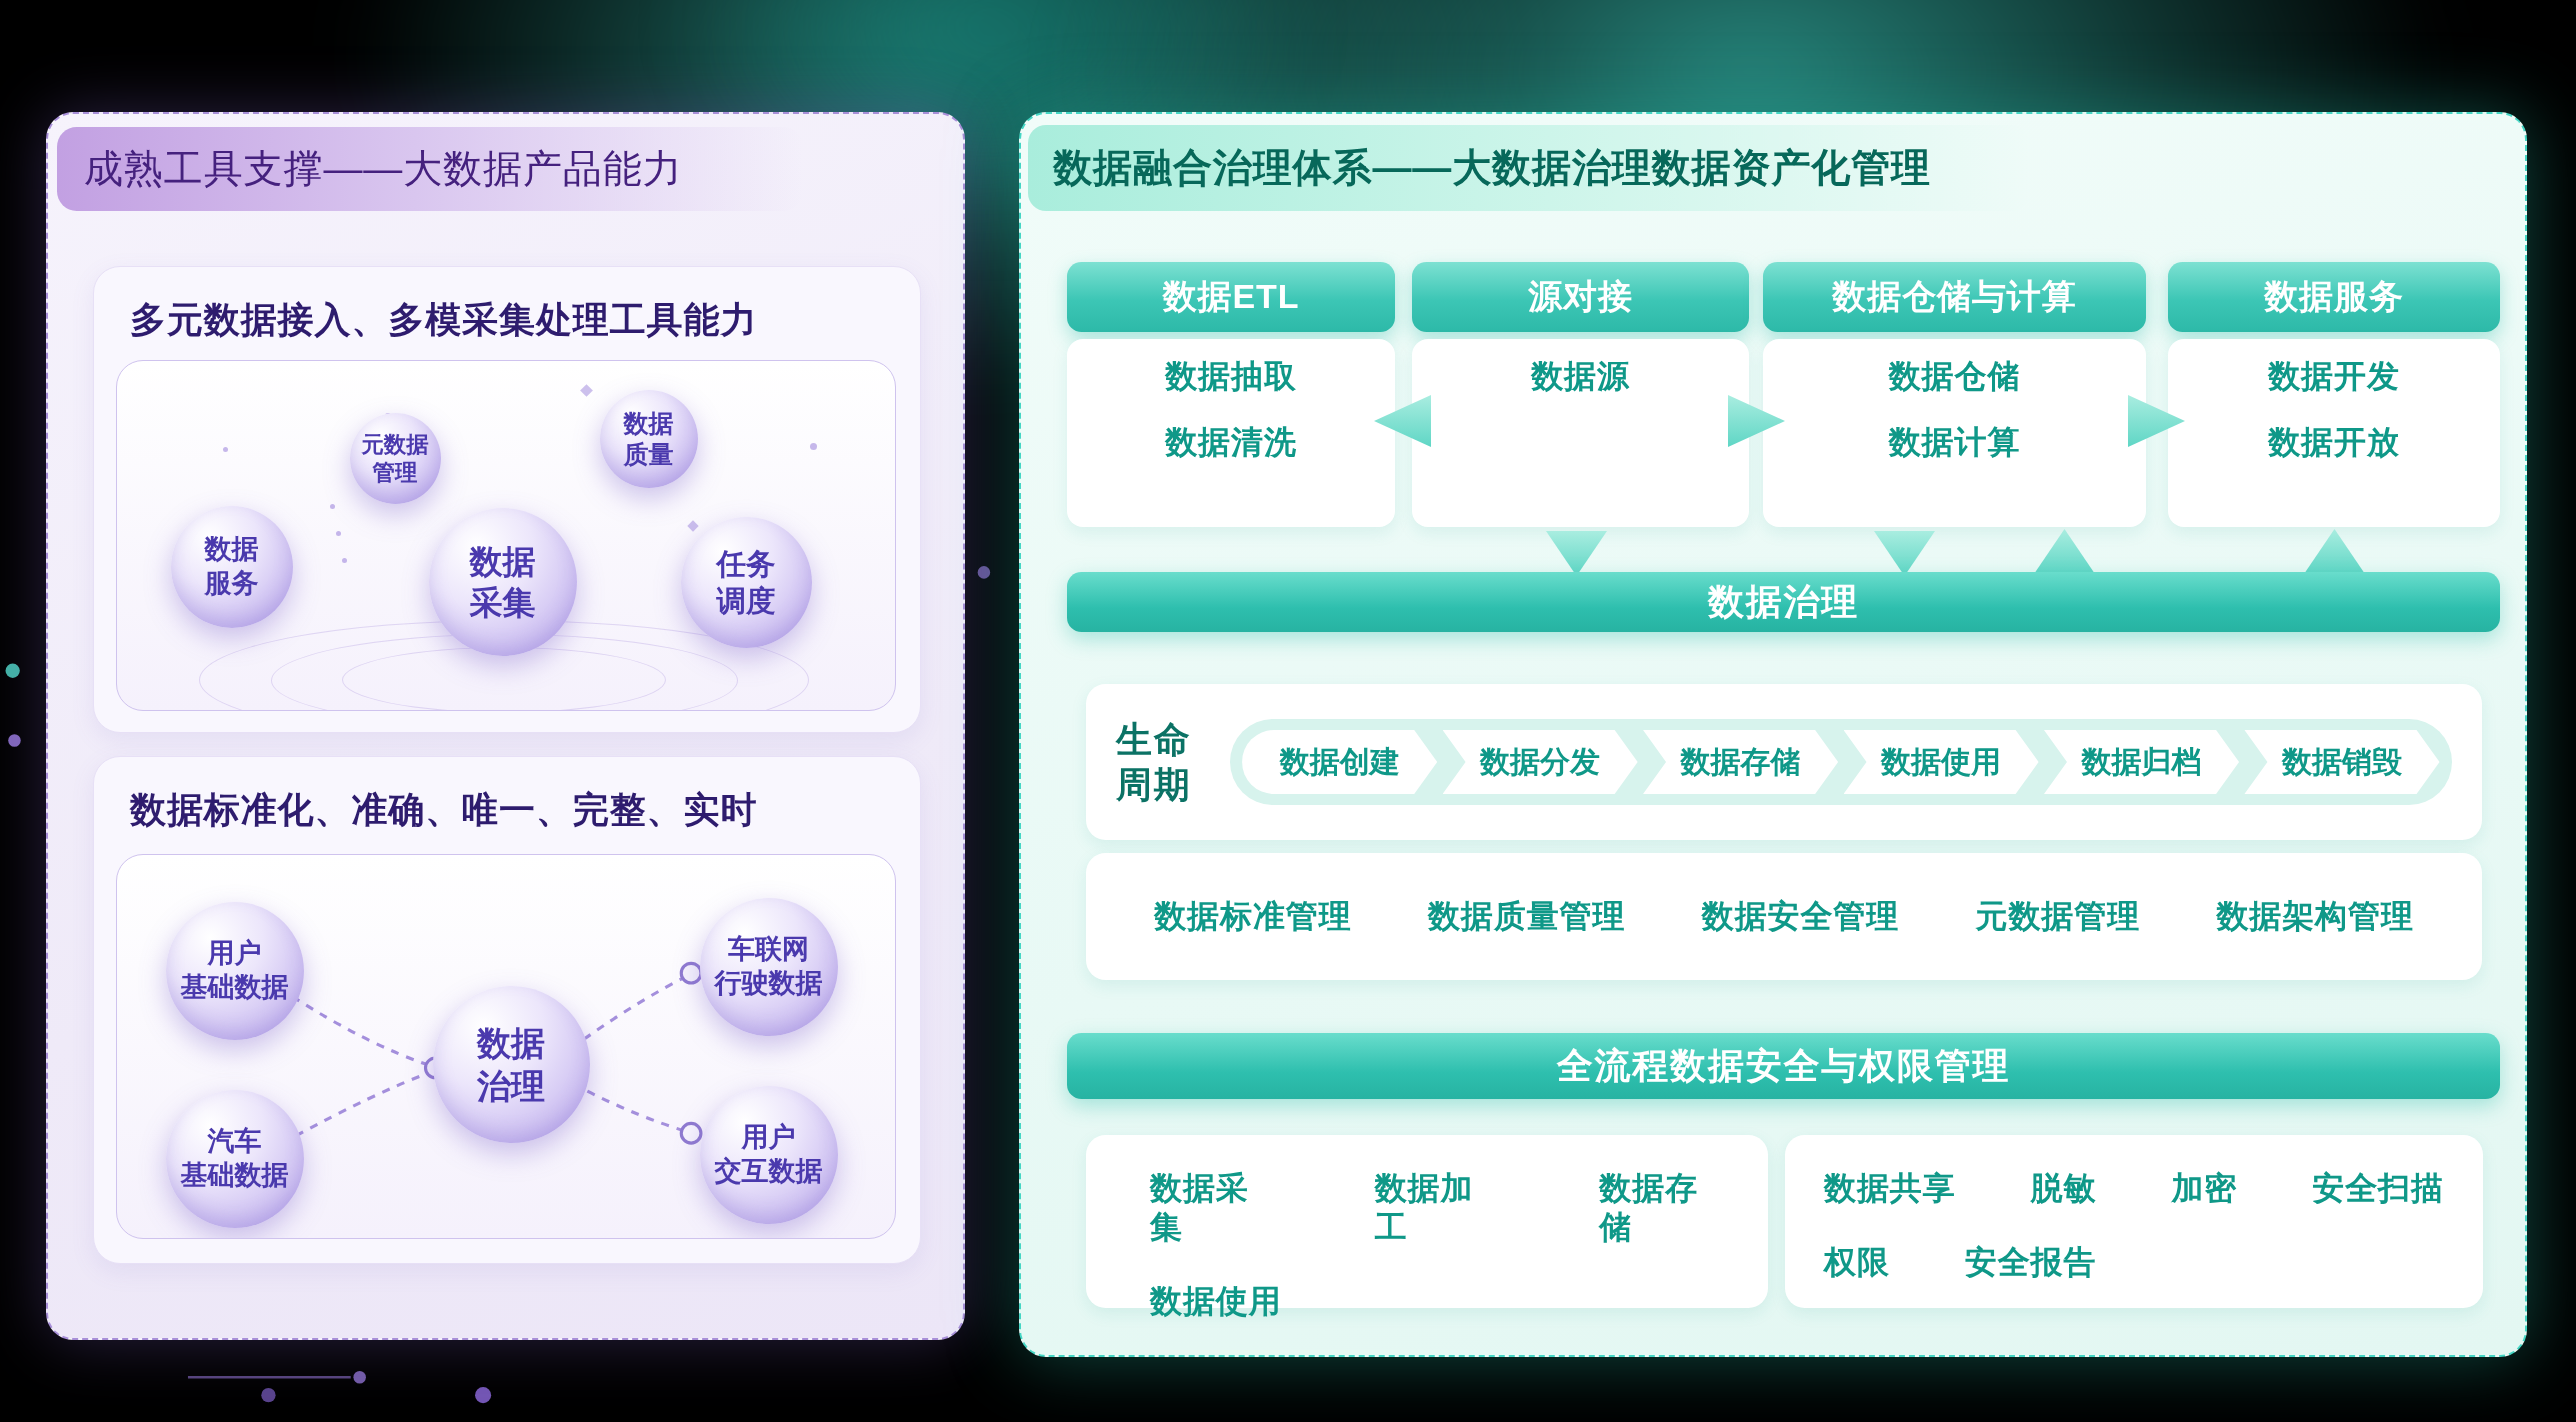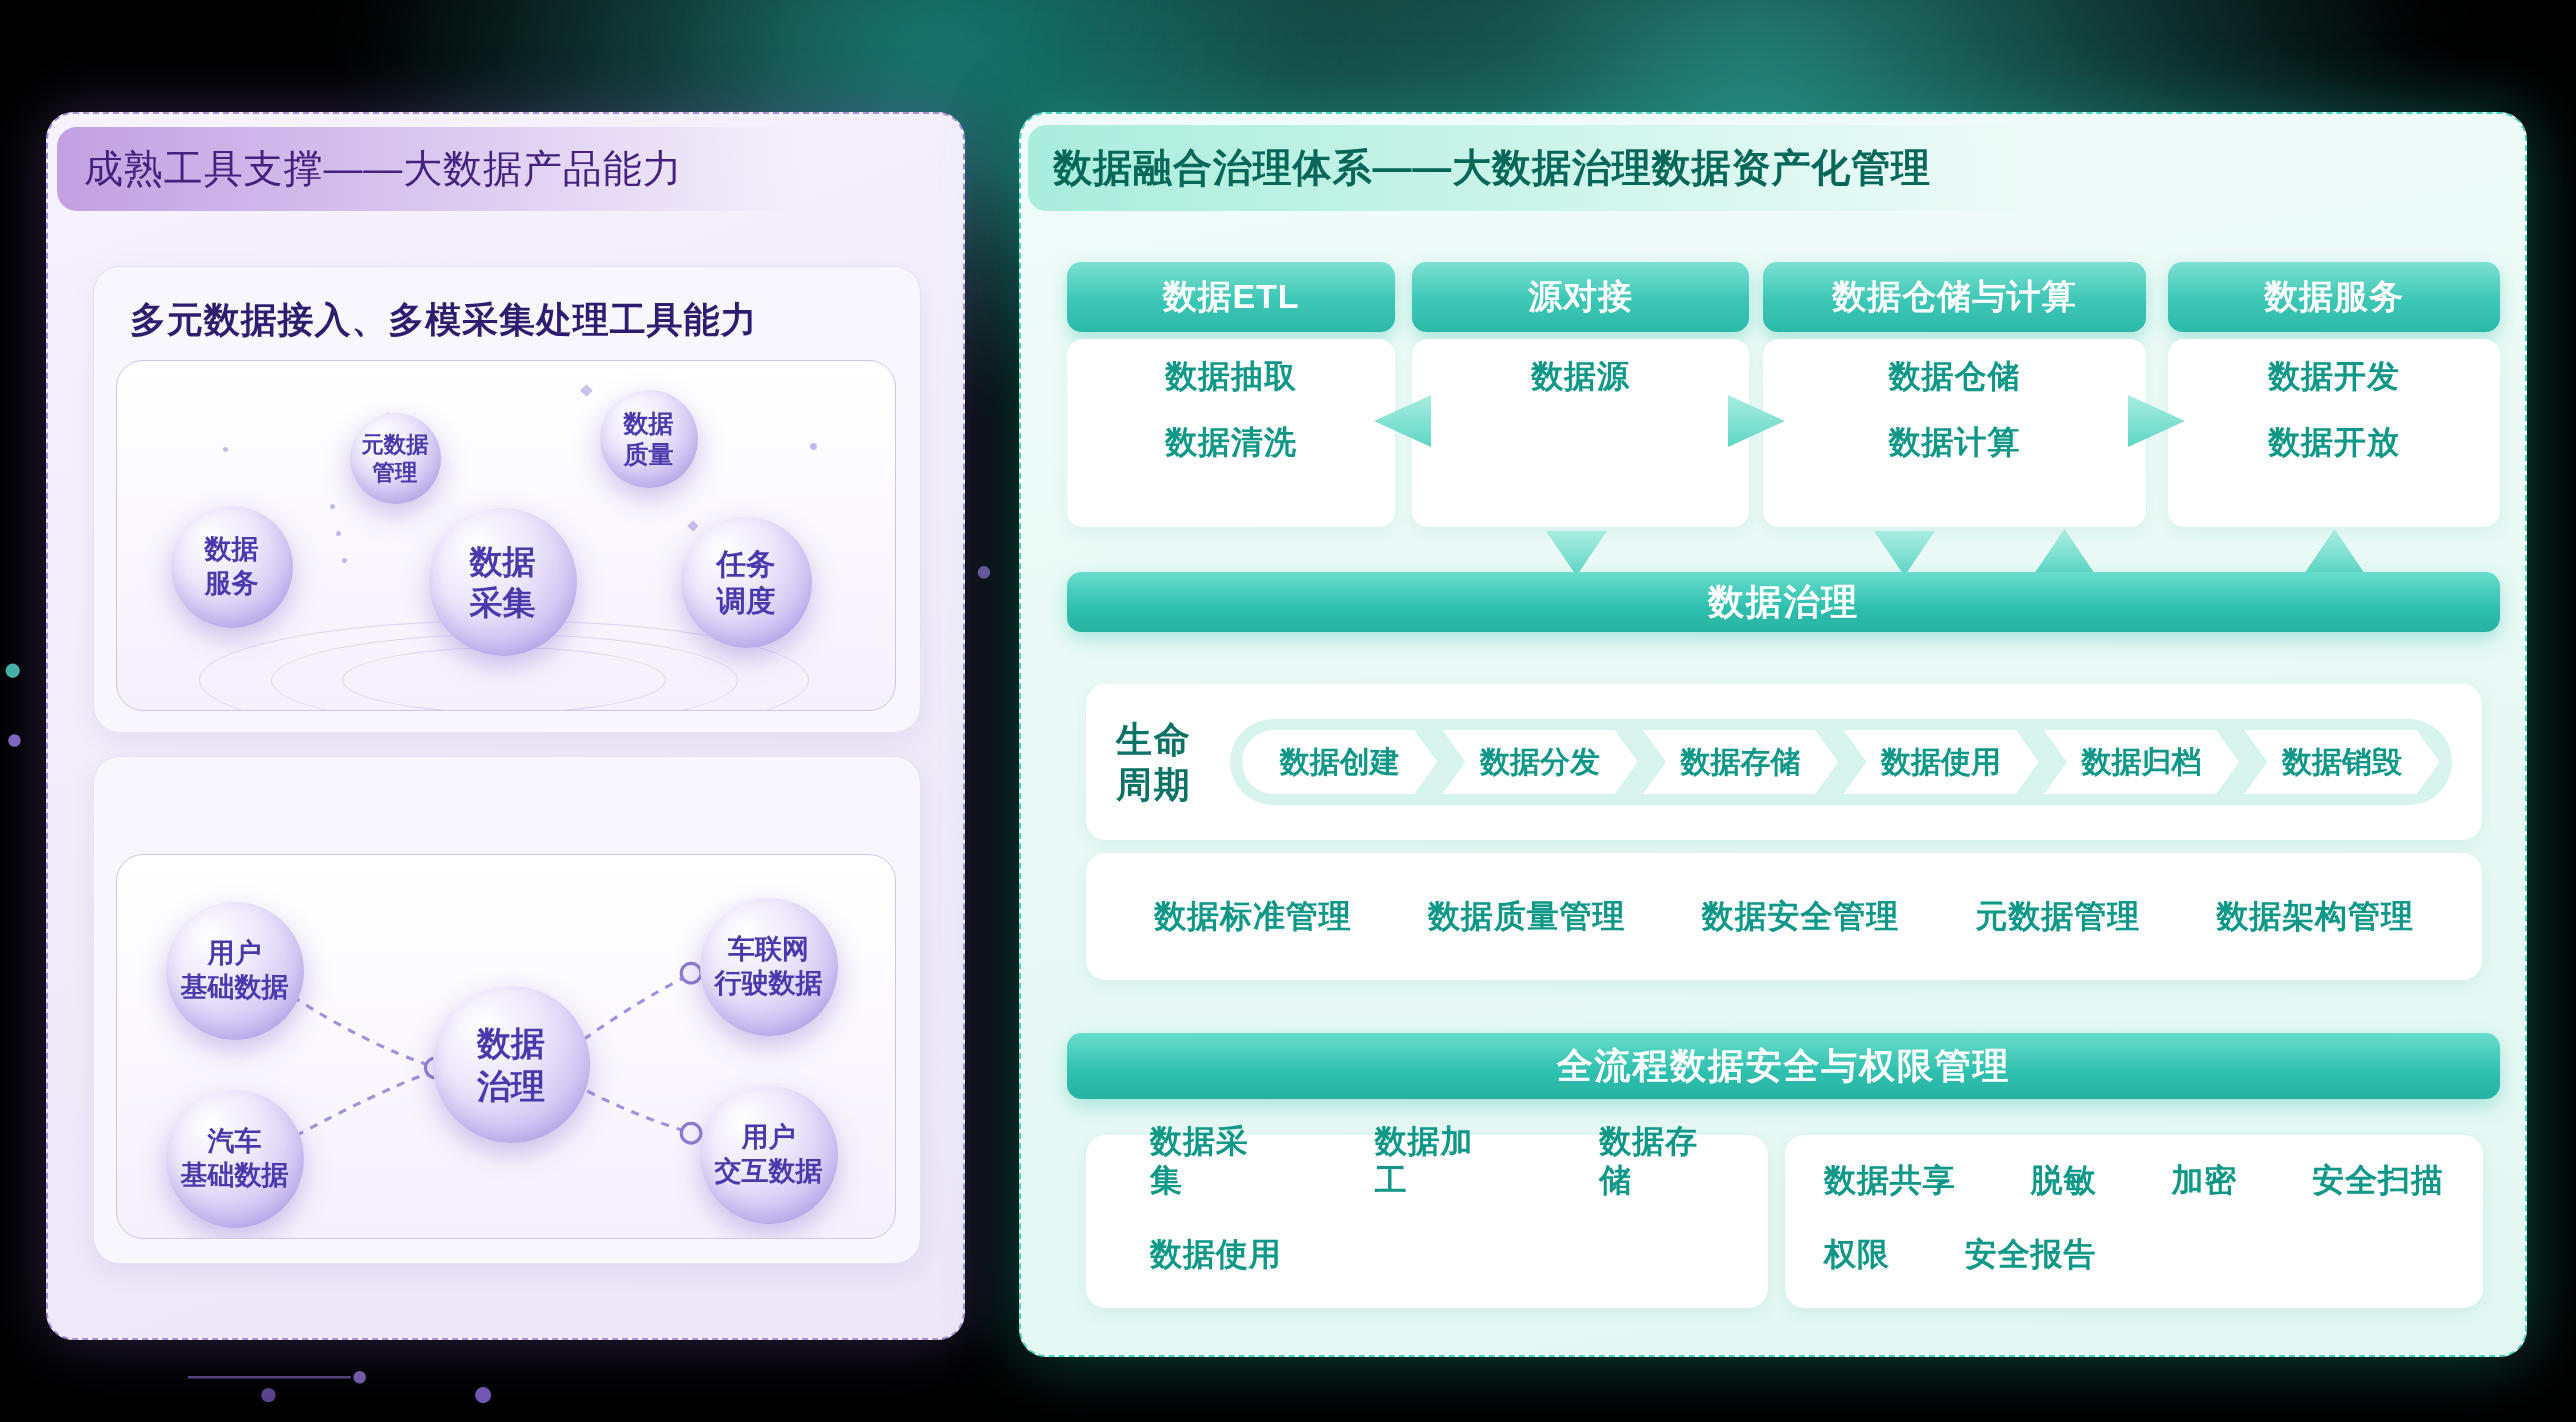--- a/index.html
+++ b/index.html
@@ -85,21 +85,21 @@
   .arr-down {width:61px;height:45px;clip-path:polygon(0 0,100% 0,50% 100%);}
   .arr-up   {width:61px;height:45px;clip-path:polygon(50% 0,100% 100%,0 100%);}
   .teal-bar{
     position:absolute;left:46px;width:1433px;border-radius:14.3px;
     background:linear-gradient(180deg,#69ddcc 0%,#2ebfae 60%,#27b3a2 100%);
     color:#fff;font-weight:700;display:flex;align-items:center;justify-content:center;
     box-shadow:0 7.2px 19.7px rgba(40,190,170,.35);letter-spacing:1.8px;
   }
   .bar-govern{top:458px;height:60px;font-size:36px;}
   .bar-security{top:919px;height:66px;font-size:36px;}
-  .rp-card{position:absolute;background:#fff;border-radius:19.7px;box-shadow:0 5.4px 16px rgba(30,160,145,.10);box-sizing:border-box;justify-content:flex-end;}
+  .rp-card{position:absolute;background:#fff;border-radius:19.7px;box-shadow:0 5.4px 16px rgba(30,160,145,.10);box-sizing:border-box;}
   .lifecycle{left:65px;top:570px;width:1396px;height:156px;display:flex;align-items:center;padding:0 30px;}
   .lc-label{font-size:36px;font-weight:700;color:#0b7265;line-height:1.25;margin-right:38px;letter-spacing:1.8px;}
   .lc-strip{flex:1;height:86px;background:#d7f3ed;border-radius:43px;display:flex;align-items:center;gap:5.4px;padding:0 12.5px;box-sizing:border-box;}
   .lc-stage{
     flex:1;height:64px;background:#fff;display:flex;align-items:center;justify-content:center;
     font-size:30px;font-weight:700;color:#0f9888;
     clip-path:polygon(0 0,calc(100% - 23px) 0,100% 50%,calc(100% - 23px) 100%,0 100%,23px 50%);
   }
   .lc-stage.first{
     border-radius:32px 0 0 32px;
@@ -165,20 +165,21 @@
         <div class="bubble pre" style="left:312px;top:147px;width:148px;height:148px;font-size:33px;">数据
 采集</div>
         <div class="bubble pre" style="left:483px;top:29px;width:98px;height:98px;font-size:25px;">数据
 质量</div>
         <div class="bubble pre" style="left:564px;top:156px;width:131px;height:131px;font-size:29.5px;">任务
 调度</div>
       </div>
     </div>
 
     <div class="lp-card lp-card2">
+      <div class="lp-card-title">数据标准化、准确、唯一、完整、实时</div>
       <div class="lp-inner lp-inner2">
         <svg width="778" height="383" viewBox="0 0 870 428" style="position:absolute;left:0;top:0;">
           <path d="M196 158 Q 280 212 352 236" stroke="#a48fdc" stroke-width="3.5" stroke-dasharray="9 9" fill="none"></path>
           <path d="M200 314 Q 284 268 352 242" stroke="#a48fdc" stroke-width="3.5" stroke-dasharray="9 9" fill="none"></path>
           <path d="M522 206 Q 584 162 640 134" stroke="#a48fdc" stroke-width="3.5" stroke-dasharray="9 9" fill="none"></path>
           <path d="M526 264 Q 586 294 640 310" stroke="#a48fdc" stroke-width="3.5" stroke-dasharray="9 9" fill="none"></path>
           <circle cx="356" cy="238" r="11" fill="#f6f3fd" stroke="#8f7ad0" stroke-width="3.5"></circle>
           <circle cx="642" cy="132" r="11" fill="#f6f3fd" stroke="#8f7ad0" stroke-width="3.5"></circle>
           <circle cx="642" cy="311" r="11" fill="#f6f3fd" stroke="#8f7ad0" stroke-width="3.5"></circle>
         </svg>

